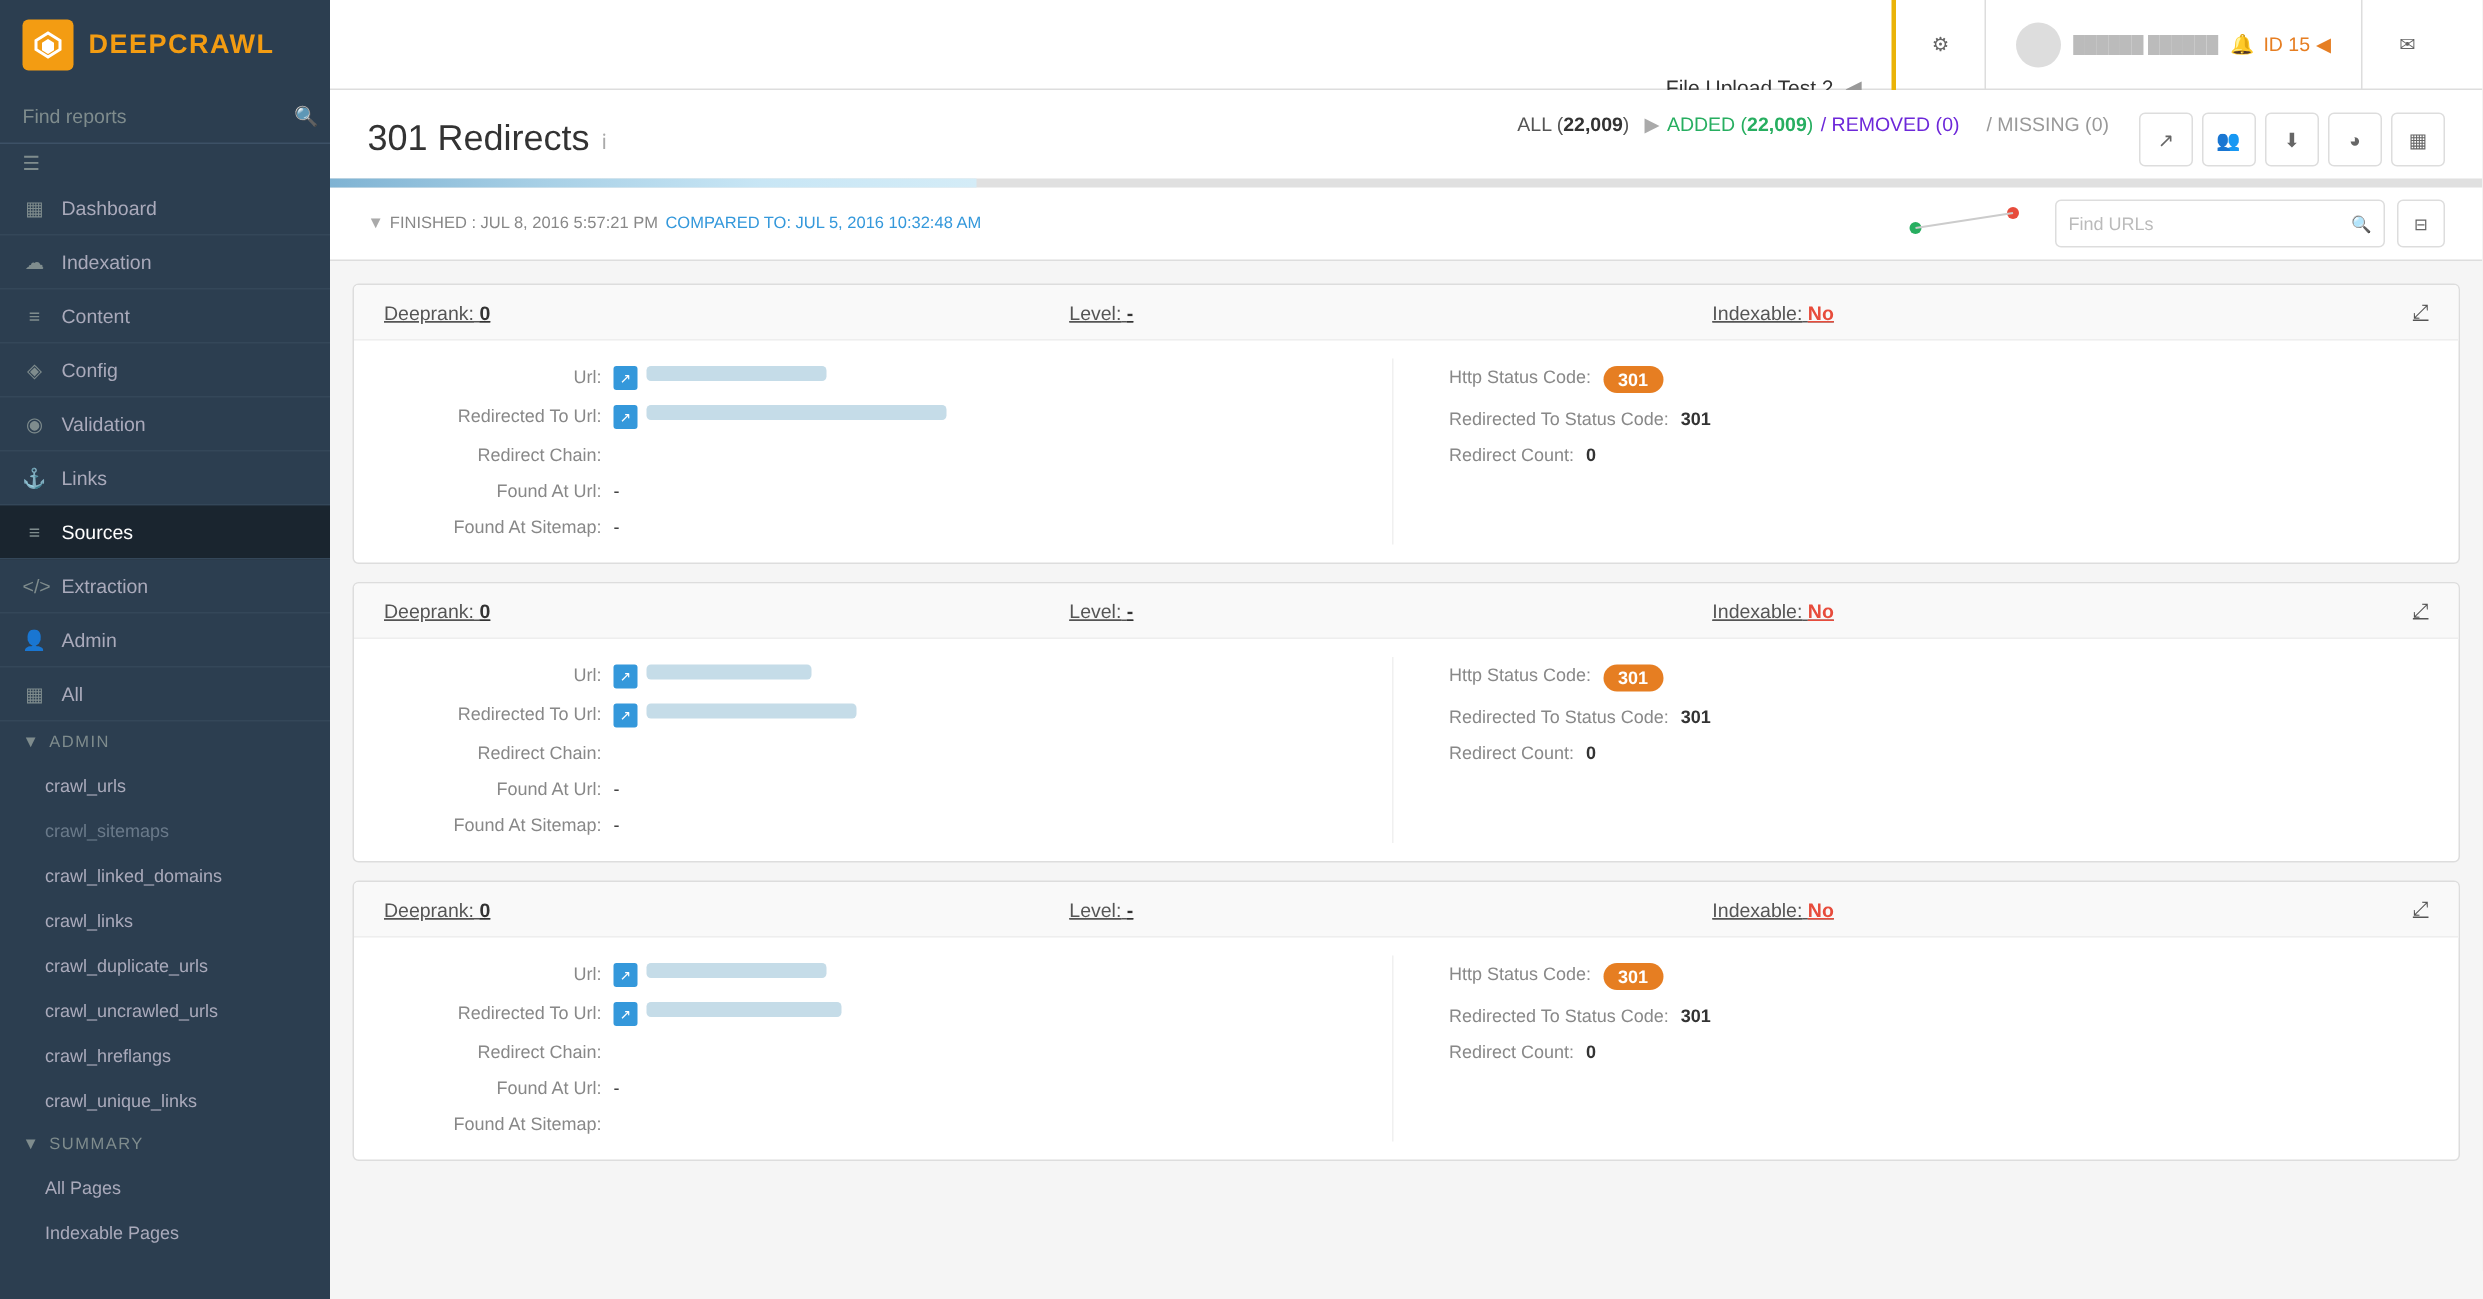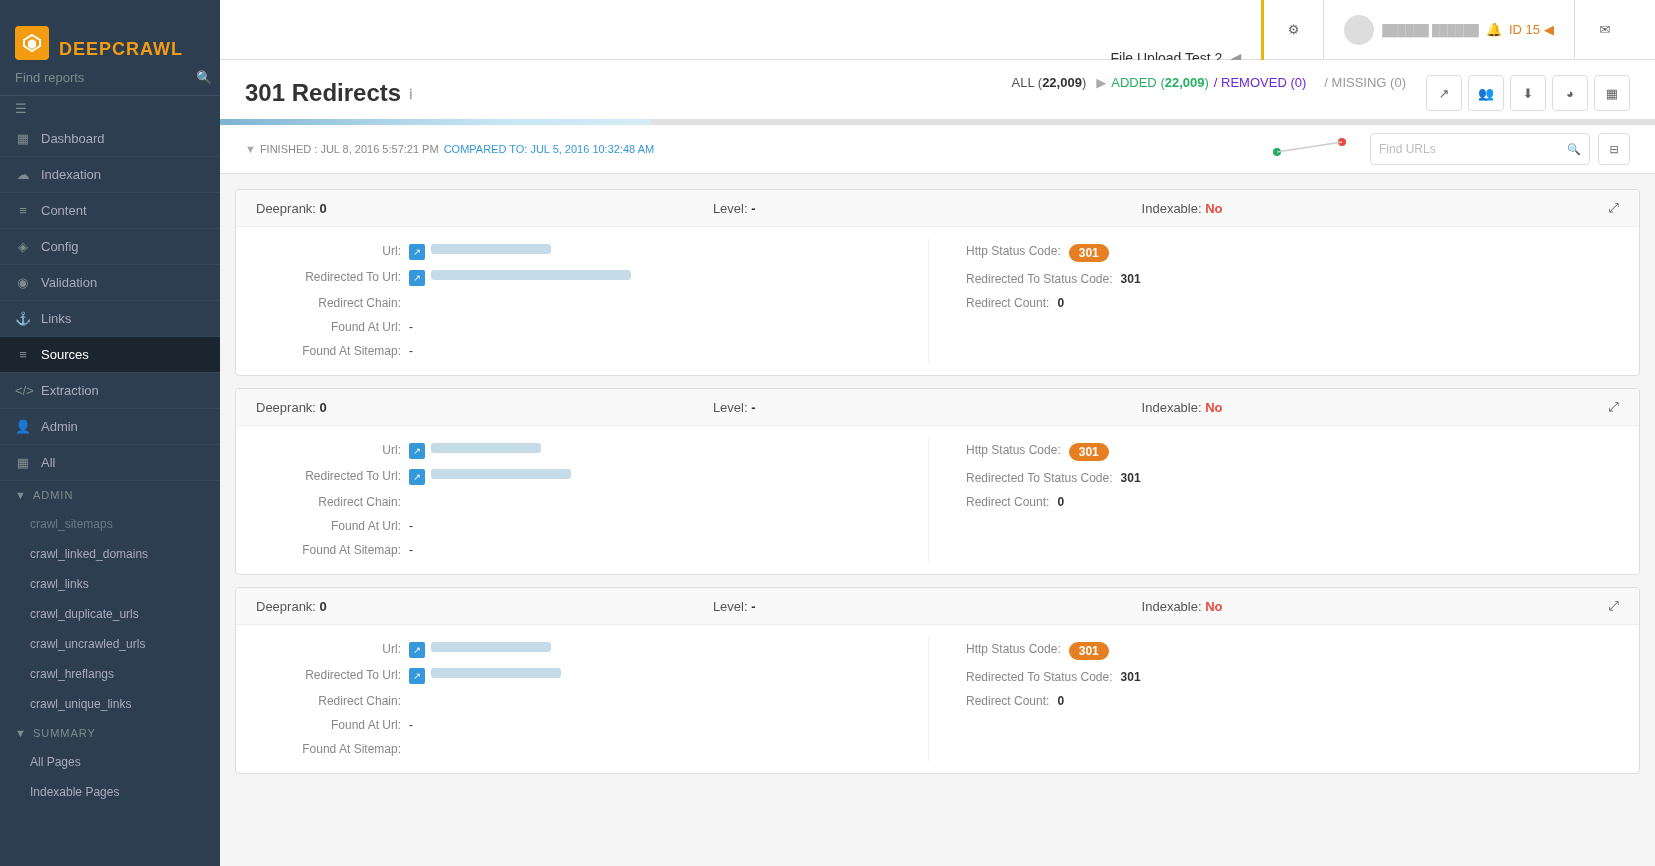--- a/index.html
+++ b/index.html
@@ -4,21 +4,21 @@
   <style>
     * { box-sizing: border-box; margin: 0; padding: 0; }
     body { font-family: 'Segoe UI', Arial, sans-serif; font-size: 13px; background: #f0f0f0; color: #333; display: flex; flex-direction: column; height: 866px; overflow: hidden; }
 
     
     .top-header {
       display: flex; align-items: center; background: #fff; height: 60px;
       border-bottom: 1px solid #ddd; flex-shrink: 0;
     }
     .logo-area {
-      display: flex; align-items: flex-end; background: #2c3e50; height: 60px;
+      display: flex; align-items: center; background: #2c3e50; height: 60px;
       width: 220px; padding: 0 15px; flex-shrink: 0;
     }
     .logo-box {
       width: 34px; height: 34px; background: #f39c12; display: flex; align-items: center;
       justify-content: center; border-radius: 4px; margin-right: 10px;
     }
     .logo-box svg { width: 20px; height: 20px; }
     .logo-text { color: #fff; font-size: 18px; font-weight: 700; letter-spacing: 1px; }
     .logo-text span { color: #f39c12; }
     .header-middle {
@@ -81,21 +81,21 @@
     .sidebar-sub-item.muted { color: #6a7a8a; }
 
     
     .content-area { flex: 1; overflow-y: auto; background: #f5f5f5; }
 
     
     .page-header {
       background: #fff; padding: 15px 25px 0 25px; border-bottom: 1px solid #ddd;
     }
     .page-title-row { display: flex; align-items: center; justify-content: space-between; margin-bottom: 8px; }
-    .page-title { font-size: 24px; font-weight: 700; color: #333; display: flex; align-items: center; gap: 8px; }
+    .page-title { font-size: 24px; font-weight: 400; color: #333; display: flex; align-items: center; gap: 8px; }
     .info-icon { color: #aaa; font-size: 14px; cursor: pointer; }
     .filter-bar { display: flex; align-items: flex-start; gap: 0; }
     .filter-all { color: #555; font-size: 13px; margin-right: 5px; }
     .filter-all strong { color: #333; }
     .filter-arrow { color: #aaa; margin: 0 5px; }
     .filter-added { color: #27ae60; font-size: 13px; cursor: pointer; }
     .filter-added strong { color: #27ae60; }
     .filter-removed { color: #6d28d9; font-size: 13px; margin-left: 5px; cursor: pointer; }
     .filter-missing { color: #999; font-size: 13px; margin-left: 18px; cursor: pointer; }
     .action-btn {
@@ -124,21 +124,21 @@
     }
     .mini-chart { width: 100px; height: 30px; position: relative; }
 
     
     .data-section { padding: 15px; }
     .data-card { background: #fff; border: 1px solid #ddd; border-radius: 4px; margin-bottom: 12px; overflow: hidden; }
     .data-card-header {
       background: #f9f9f9; padding: 10px 20px; display: flex; align-items: center;
       justify-content: space-between; border-bottom: 1px solid #eee;
     }
-    .data-card-header span { color: #555; font-size: 13px; }
+    .data-card-header span { color: #555; font-size: 13px; text-decoration: underline; }
     .data-card-header .val { color: #333; font-weight: 600; }
     .data-card-header .no { color: #e74c3c; font-weight: 600; }
     .expand-icon { color: #3498db; cursor: pointer; font-size: 14px; }
     .data-card-body { padding: 12px 25px; display: grid; grid-template-columns: 1fr 1fr; gap: 17px; }
     .data-field { display: flex; align-items: flex-start; padding: 5px 0; }
     .field-label { color: #888; font-size: 12px; white-space: nowrap; min-width: 140px; text-align: right; margin-right: 8px; }
     .field-value { color: #333; font-size: 12px; }
     .blurred-url {
       display: inline-block; height: 10px; border-radius: 3px; background: #c5dce8; vertical-align: middle;
     }
@@ -243,20 +243,21 @@
     </div>
     <div class="sidebar-item">
       <span class="icon">▦</span>
       <span>All</span>
     </div>
 
     <div class="sidebar-section-header">
       <span class="arrow">▼</span>
       <span>Admin</span>
     </div>
+    <div class="sidebar-sub-item">crawl_urls</div>
     <div class="sidebar-sub-item muted">crawl_sitemaps</div>
     <div class="sidebar-sub-item">crawl_linked_domains</div>
     <div class="sidebar-sub-item">crawl_links</div>
     <div class="sidebar-sub-item">crawl_duplicate_urls</div>
     <div class="sidebar-sub-item">crawl_uncrawled_urls</div>
     <div class="sidebar-sub-item">crawl_hreflangs</div>
     <div class="sidebar-sub-item">crawl_unique_links</div>
 
     <div class="sidebar-section-header">
       <span class="arrow">▼</span>

